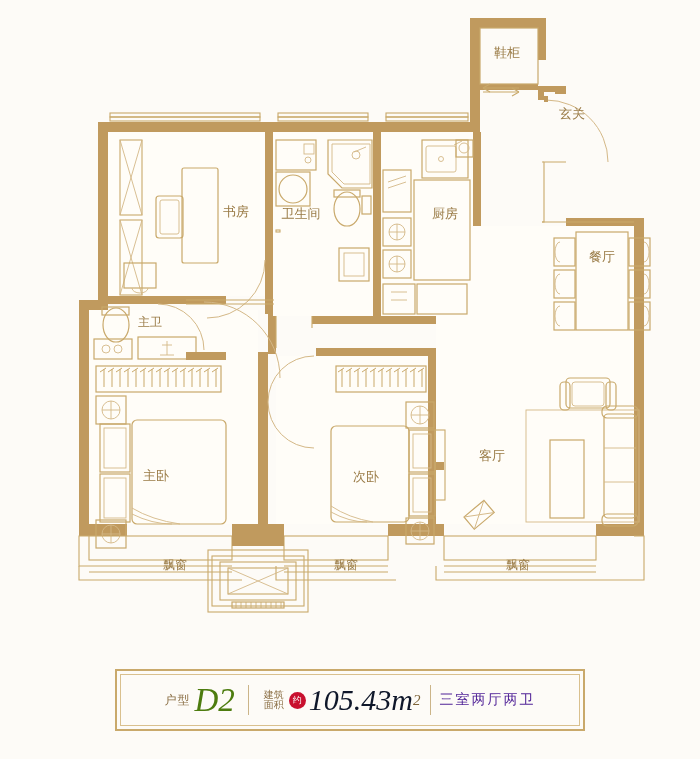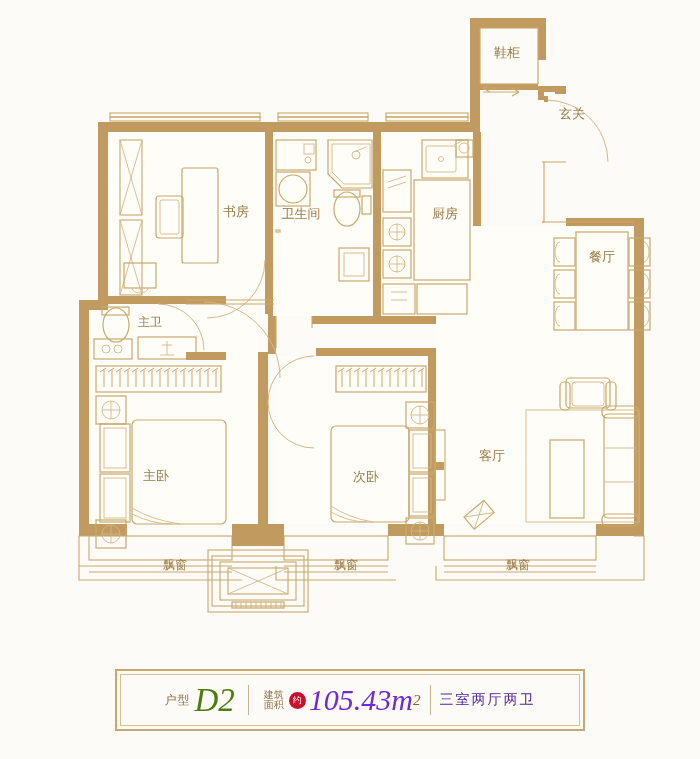--- a/index.html
+++ b/index.html
@@ -42,21 +42,21 @@
     line-height:1.0;font-size:10px;color:#8B6F45;
     margin-right:2px;margin-left:6px;
   }
   .cap-big{
     font-family:"Liberation Serif","DejaVu Serif",serif;
     font-style:italic;font-size:33px;color:#4d7c0f;
     margin:0 4px 0 4px;line-height:1;
   }
   .cap-area{
     font-family:"Liberation Serif","DejaVu Serif",serif;
-    font-style:italic;font-size:30px;color:#6d28d9;
+    font-style:italic;font-size:30px;color:#0f172a;
     line-height:1;
   }
   .cap-sup{
     font-family:"Liberation Serif","DejaVu Serif",serif;
     font-style:italic;font-size:15px;color:#7E6438;
     vertical-align:super;
   }
   .cap-dot{
     display:inline-flex;align-items:center;justify-content:center;
     width:17px;height:17px;border-radius:50%;

